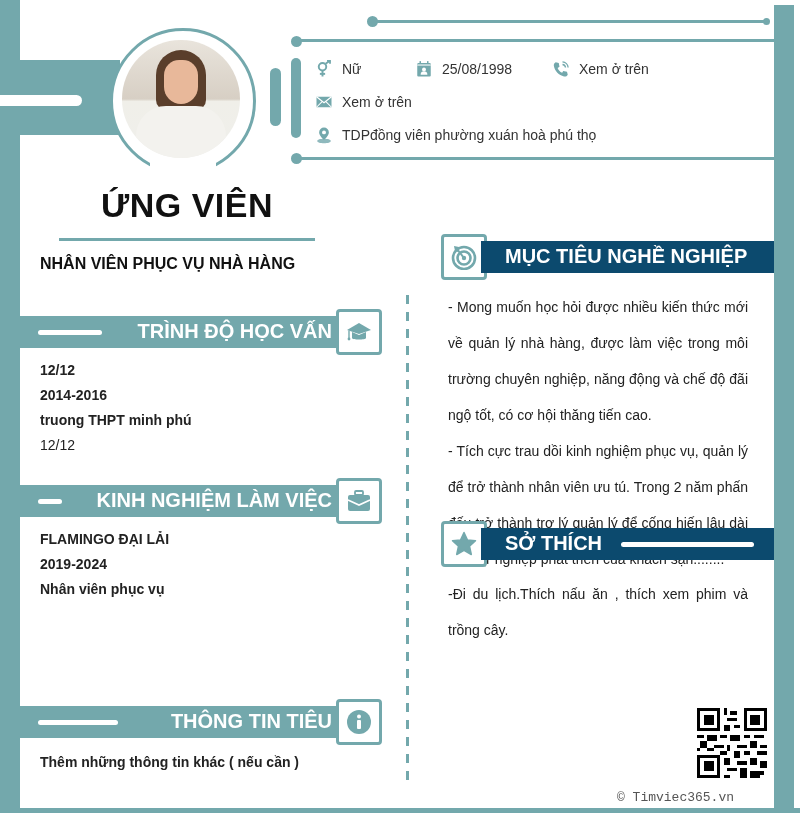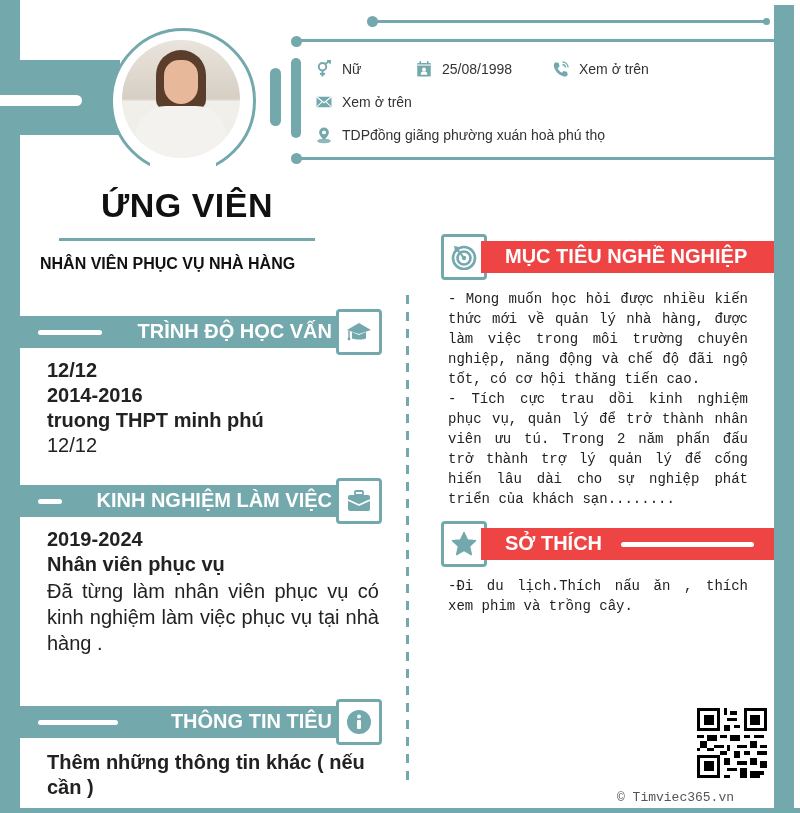--- a/index.html
+++ b/index.html
@@ -44,29 +44,29 @@
   
   .sec-l { left: 20px; width: 362px; height: 46px; text-align: right; }
   .sec-l .band { position:absolute; left:0; top:7px; width:322px; height:32px; background:#73a8ac; }
   .sec-l .band .bar { position:absolute; top:14px; height:5px; border-radius:3px; background:#fff; }
   .sec-l .band .title { position:absolute; right:10px; top:4px; color:#fff; font-weight:bold; font-size:20px; white-space:nowrap; }
   .sec-l .ibox { position:absolute; right:0; top:0; width:46px; height:46px; border:3px solid #73a8ac; border-radius:4px; background:#fff; }
   .sec-l .ibox svg { position:absolute; left:7px; top:7px; width:26px; height:26px; }
 
   
   .sec-r { left: 441px; width: 333px; height: 46px; }
-  .sec-r .band { position:absolute; left:40px; top:7px; width:293px; height:32px; background:#ef4444; }
+  .sec-r .band { position:absolute; left:40px; top:7px; width:293px; height:32px; background:#0c4a6e; }
   .sec-r .band .title { position:absolute; left:24px; top:4px; color:#fff; font-weight:bold; font-size:20px; white-space:nowrap; }
   .sec-r .band .bar { position:absolute; top:14px; height:5px; border-radius:3px; background:#fff; }
   .sec-r .ibox { position:absolute; left:0; top:0; width:46px; height:46px; border:3px solid #73a8ac; border-radius:4px; background:#fff; }
   .sec-r .ibox svg { position:absolute; left:7px; top:7px; width:26px; height:26px; }
 
-  .body-l { left: 47px; width: 332px; font-size: 20px; line-height: 25px; color: #222; }
+  .body-l { left: 40px; width: 332px; font-size: 14px; line-height: 25px; color: #222; }
   .body-l .b { font-weight: bold; }
-  .body-r { left: 448px; width: 300px; font-size: 14px; line-height: 20px; color: #222; text-align: justify; font-family: Liberation Mono, monospace; }
+  .body-r { left: 448px; width: 300px; font-size: 14px; line-height: 36px; color: #222; text-align: justify; }
 
   #dashed { left: 406px; top: 295px; width: 3px; height: 485px;
     background: repeating-linear-gradient(180deg, #73a8ac 0 9px, transparent 9px 17px); }
 
   #qr { left: 697px; top: 708px; width: 70px; height: 70px; }
   #copyright { left: 617px; top: 790px; font-family: "Liberation Mono", monospace; font-size: 13px; color: #555; }
 </style>
 </head>
 <body>
 
@@ -131,21 +131,21 @@
       <line x1="22" y1="19" x2="14.5" y2="11.5" stroke="#fff" stroke-width="1.4"></line>
     </svg>
   <span>Xem ở trên</span>
 </div>
 <div class="abs contact" style="left:315px;top:126px;">
   <svg viewBox="0 0 24 24">
       <path d="M12 2a6.5 6.5 0 0 1 6.5 6.5c0 4.5-6.5 10-6.5 10S5.5 13 5.5 8.5A6.5 6.5 0 0 1 12 2z" fill="#73a8ac"></path>
       <circle cx="12" cy="8.5" r="2.6" fill="#fff"></circle>
       <path d="M3 20c0-2 4-3 9-3s9 1 9 3-4 3-9 3-9-1-9-3z" fill="#73a8ac" opacity="0.8"></path>
     </svg>
-  <span>TDPđồng giãng phường xuán hoà phú thọ</span>
+  <span>TDPđồng viên phường xuán hoà phú thọ</span>
 </div>
 
 <div class="abs" id="name">ỨNG VIÊN</div>
 <div class="abs" id="name-line"></div>
 <div class="abs" id="position">NHÂN VIÊN PHỤC VỤ NHÀ HÀNG</div>
 
 <div class="abs" id="dashed"></div>
 
 <div class="abs sec-l" style="top:309px;">
   <div class="band">
@@ -175,23 +175,23 @@
     </div>
   <div class="ibox">
     <svg viewBox="0 0 26 26">
         <rect x="9" y="3" width="8" height="4" rx="1" fill="none" stroke="#73a8ac" stroke-width="1.8"></rect>
         <rect x="2" y="7" width="22" height="16" rx="2" fill="#73a8ac"></rect>
         <path d="M2 12l11 5 11-5" fill="none" stroke="#fff" stroke-width="1.6"></path>
       </svg>
   </div>
 </div>
 <div class="abs body-l" style="top:527px;">
+  <div class="b">FLAMINGO ĐẠI LẢI</div>
   <div class="b">2019-2024</div>
   <div class="b">Nhân viên phục vụ</div>
-  <div style="text-align:justify;line-height:26px;margin-top:1px;">Đã từng làm nhân viên phục vụ có kinh nghiệm làm việc phục vụ tại nhà hàng .</div>
 </div>
 
 <div class="abs sec-l" style="top:699px;">
   <div class="band">
       <div class="bar" style="left:18px;width:80px;"></div>
     <span class="title">THÔNG TIN TIÊU</span>
     </div>
   <div class="ibox">
     <svg viewBox="0 0 26 26">
         <circle cx="13" cy="13" r="12" fill="#73a8ac"></circle>

